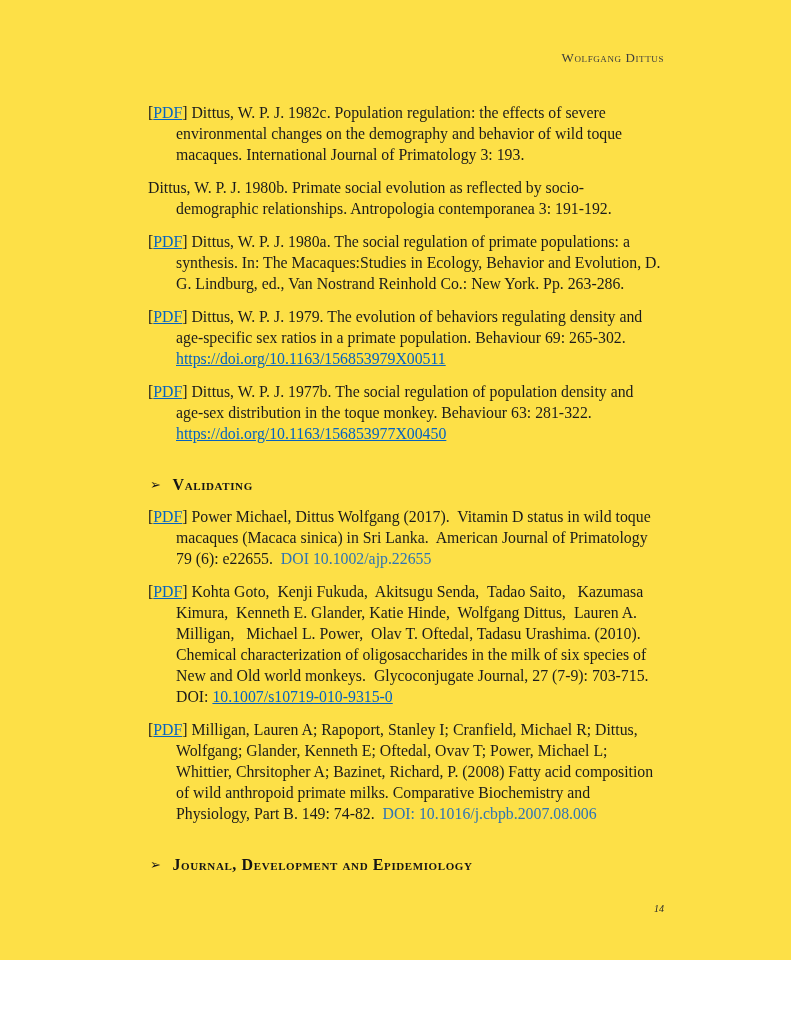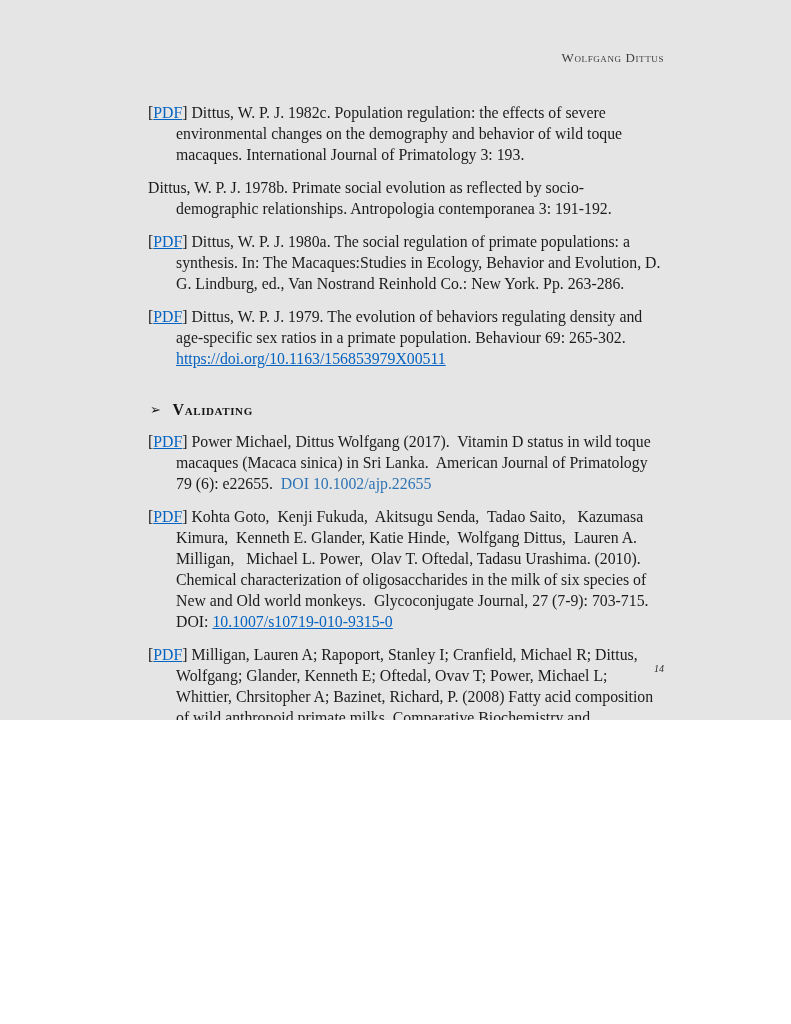--- a/index.html
+++ b/index.html
@@ -1,20 +1,20 @@
 <!DOCTYPE html>
 <html style="--link-color: #0563C1; --accent-color: #2E74B5;"><head>
 <meta charset="utf-8">
 <style>
   html, body { margin: 0; padding: 0; background: #ffffff; }
   .page {
     position: relative;
     width: 791px;
-    height: 720px;
-    background: #e5e5e5;
+    height: 960px;
+    background: #fde047;
     box-sizing: border-box;
     padding: 50px 127px 0 148px;
     font-family: "Liberation Serif", "DejaVu Serif", serif;
     color: #1b1b1b;
     overflow: hidden;
   }
   .doc-header {
     text-align: right;
     font-variant: small-caps;
     font-size: 13px;
@@ -62,23 +62,24 @@
 <body>
 
 <div class="page">
   <div class="doc-header">
     <span>Wolfgang Dittus</span>
   </div>
 
   <main>
       <section>
         <p class="ref"><span class="seg-plain">[</span><a href="#">PDF</a><span class="seg-plain">] Dittus, W. P. J. 1982c. Population regulation: the effects of severe environmental changes on the demography and behavior of wild toque macaques. </span><span class="seg-underline">International Journal of Primatology</span><span class="seg-plain"> 3: 193.</span></p>
-        <p class="ref"><span class="seg-plain">Dittus, W. P. J. 1978b. Primate social evolution as reflected by socio-demographic relationships. </span><span class="seg-underline">Antropologia contemporanea</span><span class="seg-plain"> 3: 191-192.</span></p>
+        <p class="ref"><span class="seg-plain">Dittus, W. P. J. 1980b. Primate social evolution as reflected by socio-demographic relationships. </span><span class="seg-underline">Antropologia contemporanea</span><span class="seg-plain"> 3: 191-192.</span></p>
         <p class="ref"><span class="seg-plain">[</span><a href="#">PDF</a><span class="seg-plain">] Dittus, W. P. J. 1980a. The social regulation of primate populations: a synthesis. In: The Macaques:</span><span class="seg-underline">Studies in Ecology, Behavior and Evolution</span><span class="seg-plain">, D. G. Lindburg, ed., Van Nostrand Reinhold Co.: New York. Pp. 263-286.</span></p>
         <p class="ref"><span class="seg-plain">[</span><a href="#">PDF</a><span class="seg-plain">] Dittus, W. P. J. 1979. The evolution of behaviors regulating density and age-specific sex ratios in a primate population. </span><span class="seg-underline">Behaviour</span><span class="seg-plain"> 69: 265-302. </span><a href="#">https://doi.org/10.1163/156853979X00511</a></p>
+        <p class="ref"><span class="seg-plain">[</span><a href="#">PDF</a><span class="seg-plain">] Dittus, W. P. J. 1977b. The social regulation of population density and age-sex distribution in the toque monkey. </span><span class="seg-underline">Behaviour</span><span class="seg-plain"> 63: 281-322. </span><a href="#">https://doi.org/10.1163/156853977X00450</a></p>
       </section>
       <section>
         <div class="section-heading"><span class="bullet">➢</span><span>Validating</span></div>
         <p class="ref"><span class="seg-plain">[</span><a href="#">PDF</a><span class="seg-plain">] Power Michael, Dittus Wolfgang (2017).  Vitamin D status in wild toque macaques (Macaca sinica) in Sri Lanka.  </span><span class="seg-underline">American Journal of Primatology </span><span class="seg-plain">79 (6): e22655.  </span><span class="seg-blue">DOI 10.1002/ajp.22655</span></p>
         <p class="ref"><span class="seg-plain">[</span><a href="#">PDF</a><span class="seg-plain">] Kohta Goto,  Kenji Fukuda,  Akitsugu Senda,  Tadao Saito,   Kazumasa Kimura,  Kenneth E. Glander, Katie Hinde,  Wolfgang Dittus,  Lauren A. Milligan,   Michael L. Power,  Olav T. Oftedal, Tadasu Urashima. (2010). Chemical characterization of oligosaccharides in the milk of six species of New and Old world monkeys.  </span><span class="seg-underline">Glycoconjugate Journal</span><span class="seg-plain">, 27 (7-9): 703-715. DOI: </span><a href="#">10.1007/s10719-010-9315-0</a></p>
         <p class="ref"><span class="seg-plain">[</span><a href="#">PDF</a><span class="seg-plain">] Milligan, Lauren A; Rapoport, Stanley I; Cranfield, Michael R; Dittus, Wolfgang; Glander, Kenneth E; Oftedal, Ovav T; Power, Michael L; Whittier, Chrsitopher A; Bazinet, Richard, P. (2008) Fatty acid composition of wild anthropoid primate milks. </span><span class="seg-underline">Comparative Biochemistry and Physiology, Part B.</span><span class="seg-plain"> 149: 74-82.  </span><span class="seg-blue">DOI: 10.1016/j.cbpb.2007.08.006</span></p>
       </section>
       <section>
         <div class="section-heading"><span class="bullet">➢</span><span>Journal, Development and Epidemiology</span></div>
       </section>

